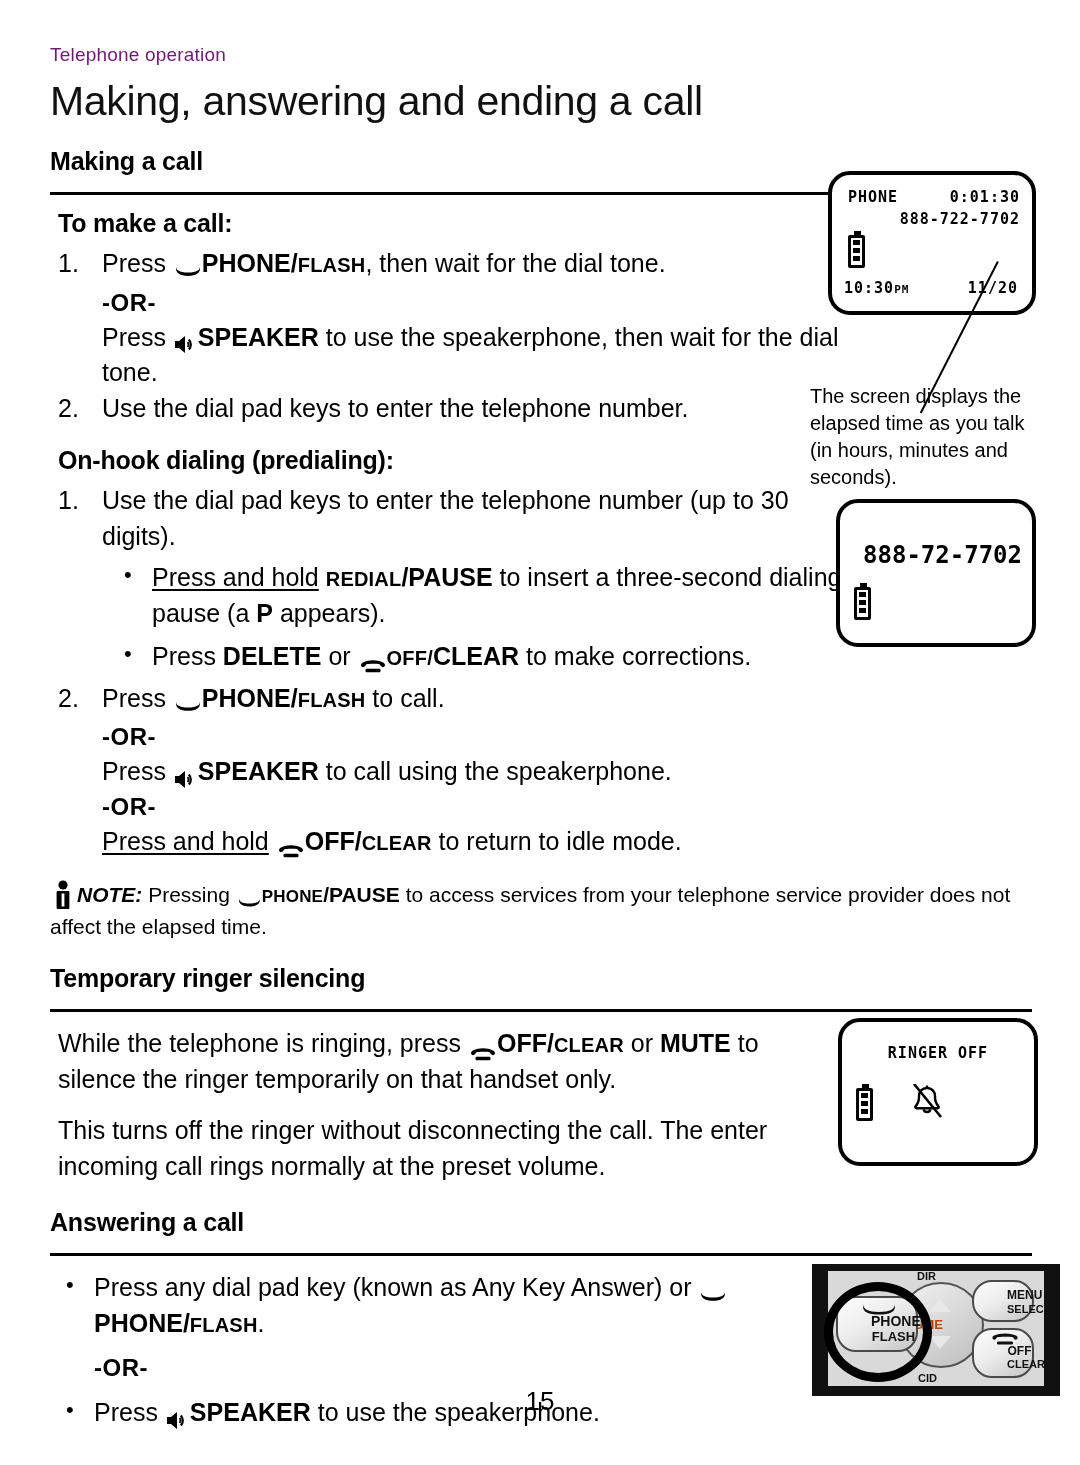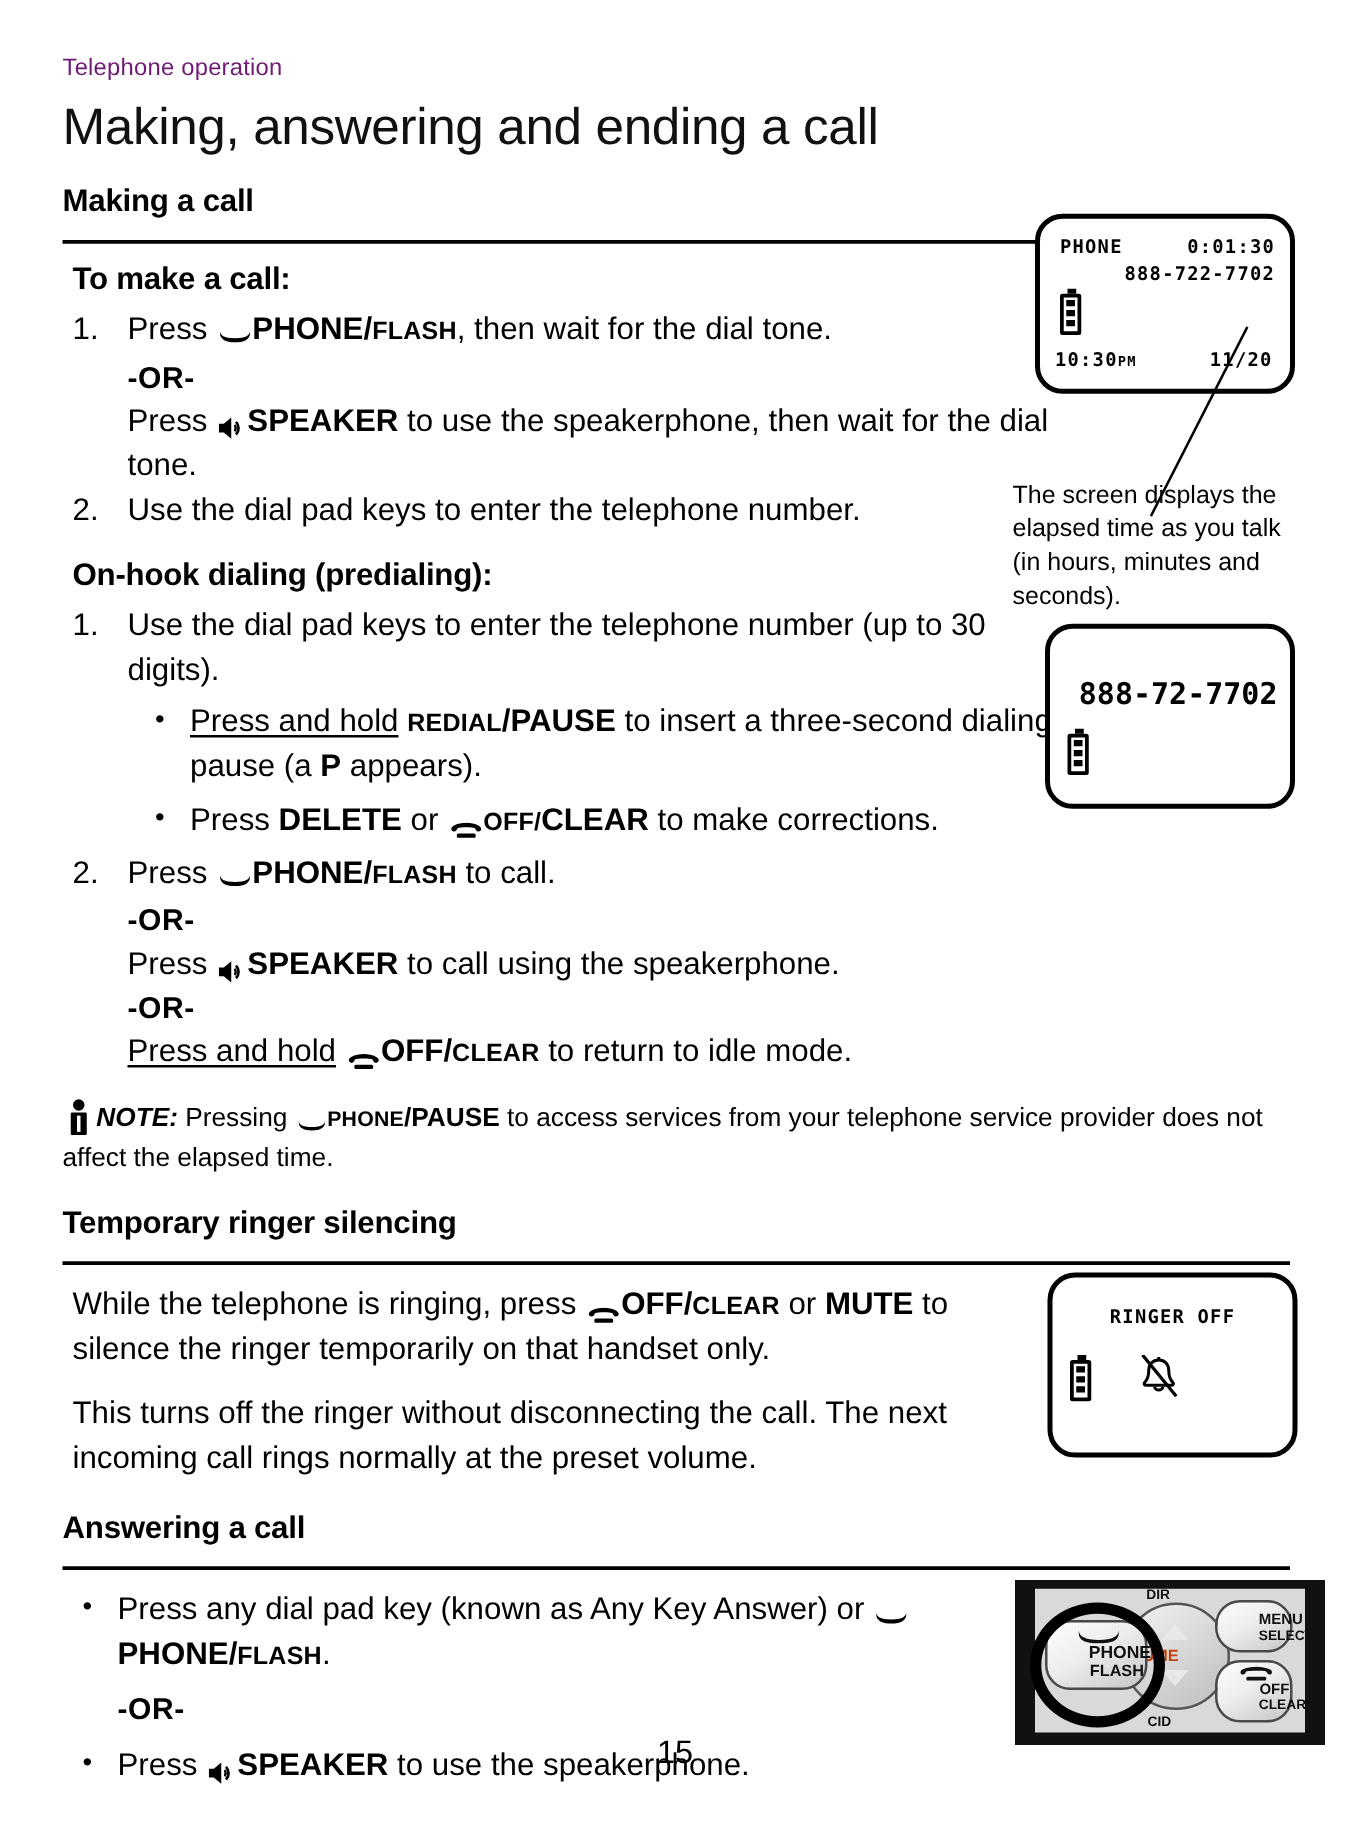--- a/index.html
+++ b/index.html
@@ -315,21 +315,21 @@
   </div>
 
   <div class="sec-head" style="margin-top:22px">Temporary ringer silencing</div>
 
   <div class="cols">
     <div class="textcol" style="width:760px">
       <div class="plain" style="margin-bottom:16px"><span>While the telephone is ringing, press </span><span class="ico ico-off"><svg viewBox="0 0 26 15" width="26" height="15">
               <path d="M3 2.5 C9 -0.5 17 -0.5 23 2.5 C25 3.5 25.6 5.5 24.3 6.6 C23.3 7.5 21.6 7.2 20.9 6.1 L19.8 4.4 C17.6 3.6 8.4 3.6 6.2 4.4 L5.1 6.1 C4.4 7.2 2.7 7.5 1.7 6.6 C0.4 5.5 1 3.5 3 2.5 Z" fill="#000"></path>
               <rect x="5.5" y="8.8" width="15" height="3.4" rx="1.2" fill="#000"></rect>
             </svg></span><b class="bg">OFF/</b><span class="sc">CLEAR</span><span> or </span><b class="bg">MUTE</b><span> to silence the ringer temporarily on that handset only.</span></div>
-      <div class="plain">This turns off the ringer without disconnecting the call. The next incoming call rings normally at the preset volume.</div>
+      <div class="plain">This turns off the ringer without disconnecting the call. The enter incoming call rings normally at the preset volume.</div>
     </div>
 
     <div class="lcd" style="left:788px; top:-8px; width:200px; height:148px;">
       <div class="lcd-inner">
         <div class="dot" style="position:absolute;left:0;right:0;top:22px;text-align:center;font-size:15px">RINGER OFF</div>
         <div class="batt" style="left:14px; top:66px;">
           <i style="top:2px"></i>
             <i style="top:10px"></i>
             <i style="top:18px"></i>
         </div>

